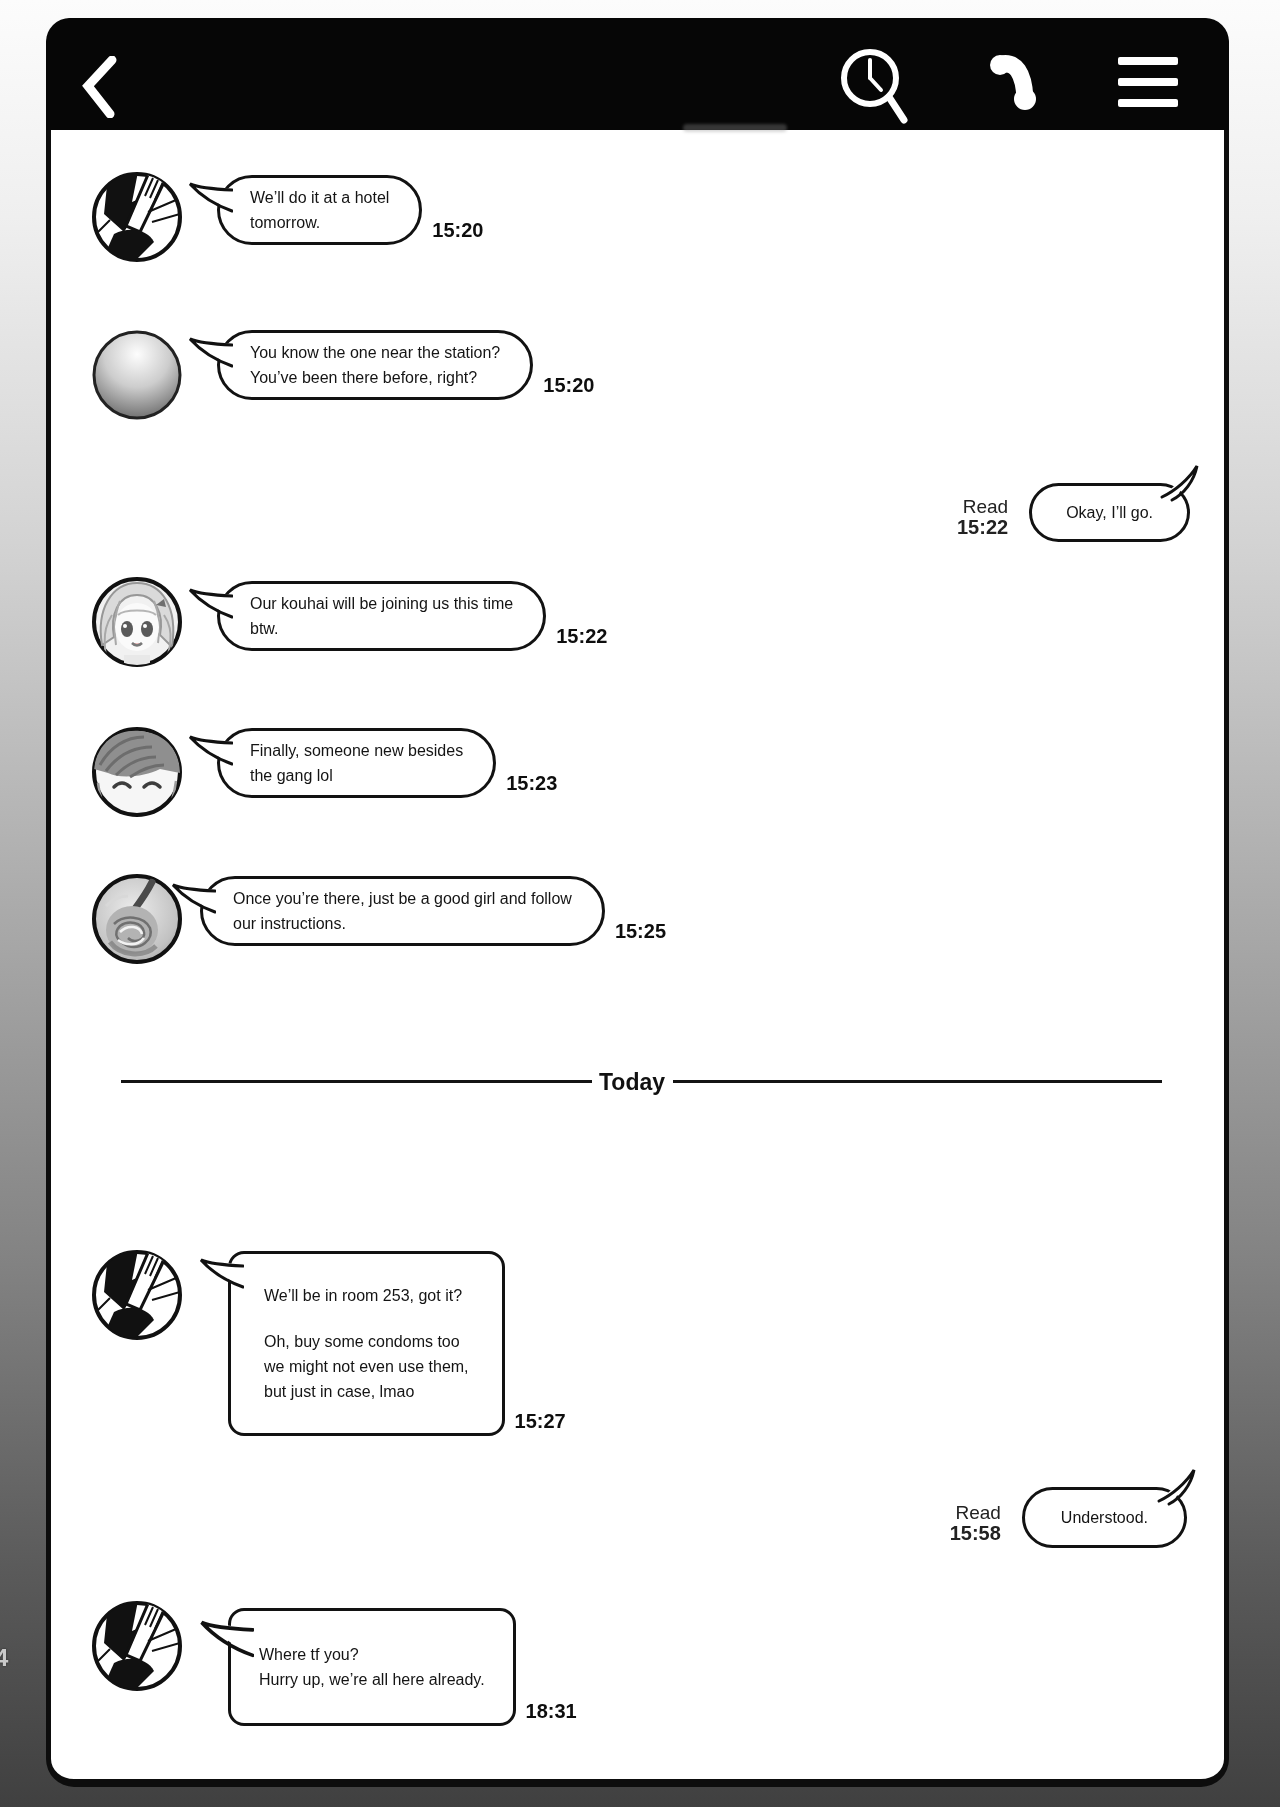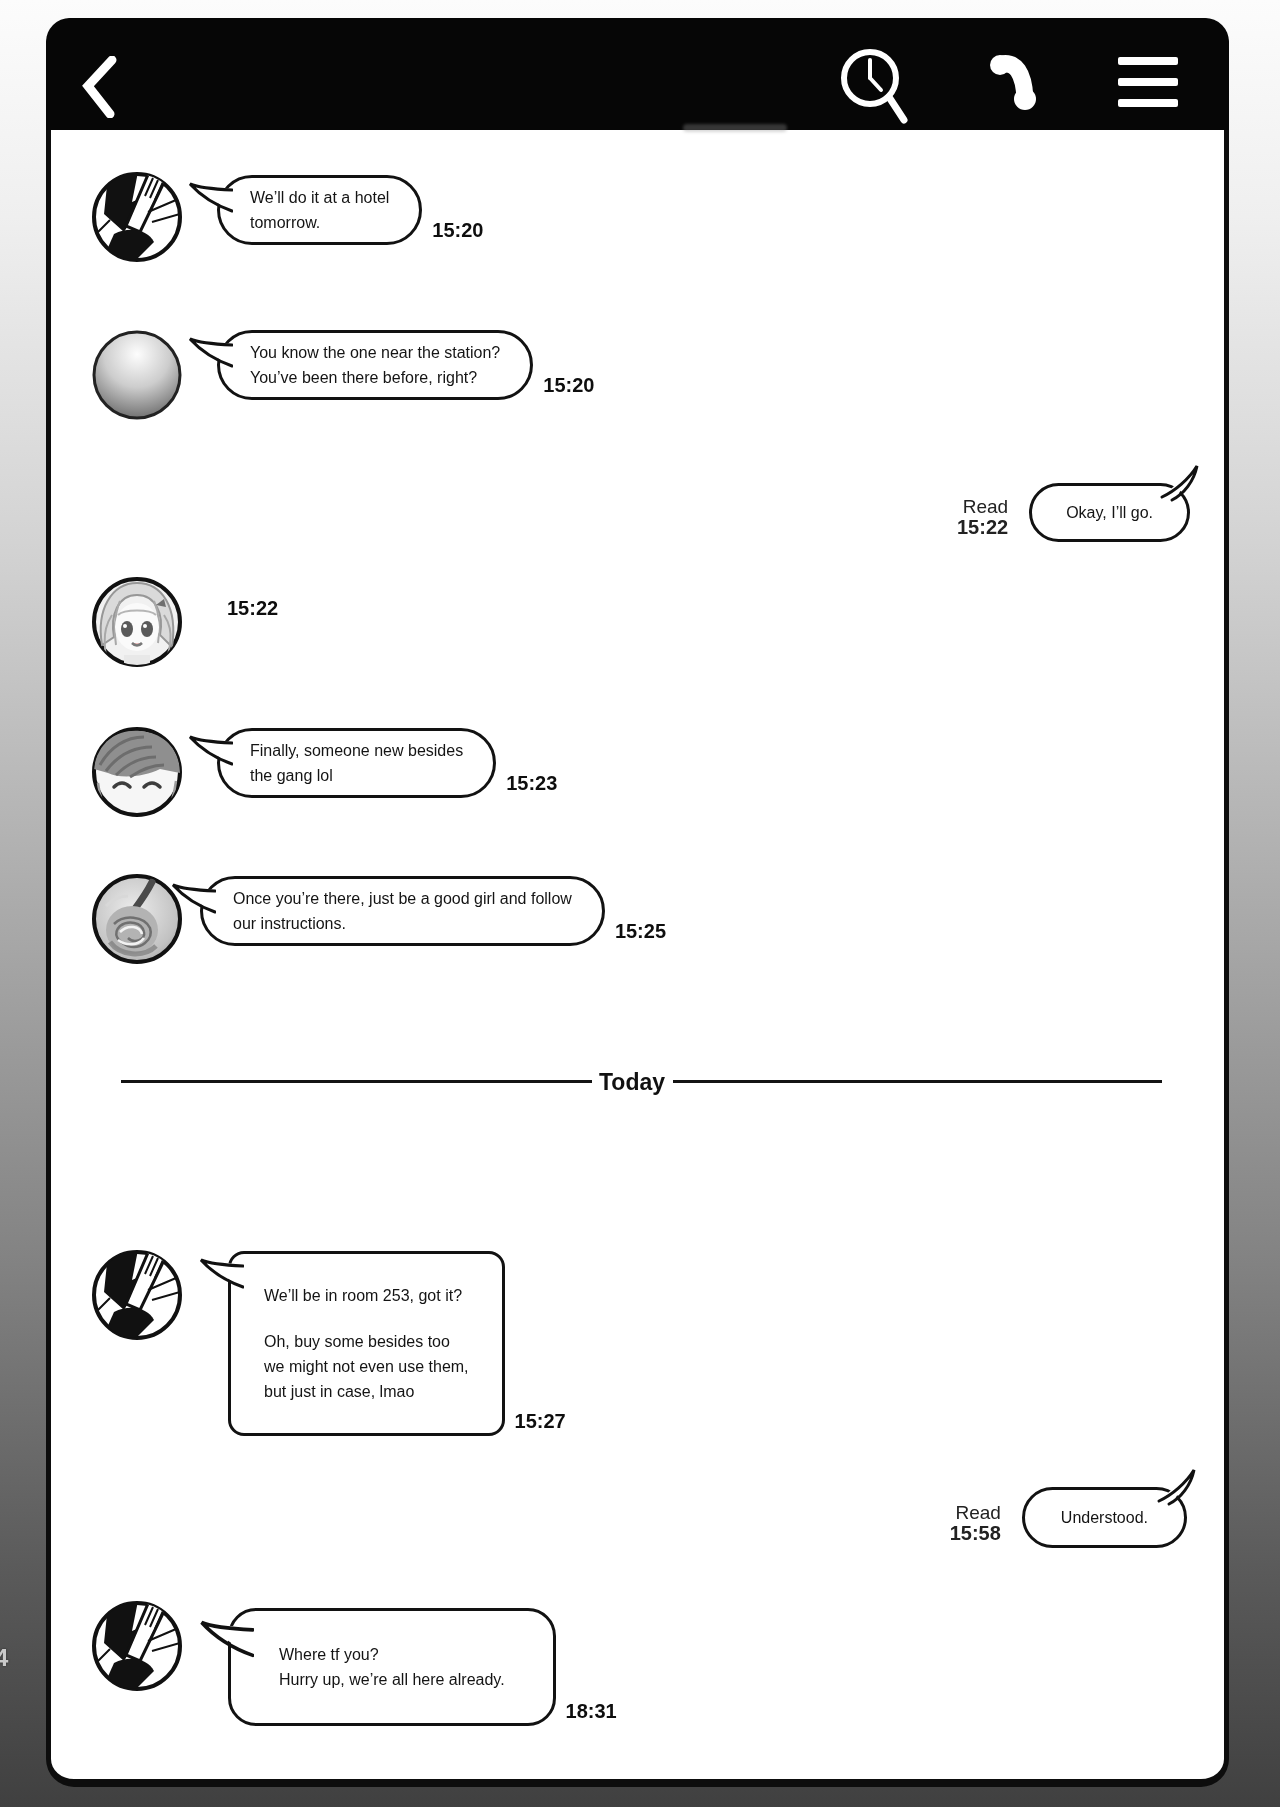--- a/index.html
+++ b/index.html
@@ -172,20 +172,28 @@
       <ellipse cx="37" cy="54" rx="6" ry="8" fill="#5a5a5a"></ellipse>
       <ellipse cx="57" cy="54" rx="6" ry="8" fill="#5a5a5a"></ellipse>
       <circle cx="35" cy="51" r="2" fill="#fff"></circle>
         <circle cx="55" cy="51" r="2" fill="#fff"></circle>
       <path d="M42,68 Q47,73 52,68" stroke="#777" stroke-width="2.5" fill="#e6b9b9"></path>
       <path d="M66,30 l8,-6 l2,8 Z" fill="#6f6f6f"></path>
       <rect x="34" y="80" width="26" height="14" fill="#e8e8e8"></rect>
     </g>
   </svg>
   <div class="bubblewrap" style="margin-top:6px">
+    <div class="bubble">
+      <svg class="tail in" width="46" height="36" viewBox="0 0 46 36">
+        <path d="M45,7 L3,2 L45,31 Z" fill="#fff"></path>
+        <path d="M45,8 C24,7 10,5 3,2 C14,14 28,23 45,29" fill="none" stroke="#111" stroke-width="3" stroke-linecap="round"></path>
+      </svg>
+      <div class="line">Our kouhai will be joining us this time</div>
+      <div class="line">btw.</div>
+    </div>
     <div class="time">15:22</div>
   </div>
 </div>
 
 <div class="msg in" style="top:725px">
   <svg class="avatar" viewBox="0 0 94 94">
     <circle cx="47" cy="47" r="43" fill="#f6f6f6" stroke="#111" stroke-width="4"></circle>
     <g clip-path="url(#avclip)">
       <path d="M4,44 C6,18 26,4 50,6 C74,8 90,24 90,48 L70,44 C54,52 30,54 18,48 Z" fill="#8f8f8f"></path>
       <path d="M10,40 C20,22 36,12 54,12 M16,46 C28,30 44,22 62,22 M26,50 C38,38 52,32 66,32 M40,52 C52,44 64,40 74,40" stroke="#6d6d6d" stroke-width="3" fill="none"></path>
@@ -250,21 +258,21 @@
     </g>
   </svg>
   <div class="bubblewrap" style="margin-top:3px;margin-left:44px">
     <div class="bubble" style="padding:29px 33px;border-radius:16px">
       <svg class="tail in" width="46" height="36" viewBox="0 0 46 36">
         <path d="M45,7 L3,2 L45,31 Z" fill="#fff"></path>
         <path d="M45,8 C24,7 10,5 3,2 C14,14 28,23 45,29" fill="none" stroke="#111" stroke-width="3" stroke-linecap="round"></path>
       </svg>
       <div class="line">We’ll be in room 253, got it?</div>
       <div class="pgap"></div>
-      <div class="line">Oh, buy some besides too</div>
+      <div class="line">Oh, buy some condoms too</div>
       <div class="line">we might not even use them,</div>
       <div class="line">but just in case, lmao</div>
     </div>
     <div class="time">15:27</div>
   </div>
 </div>
 
 <div class="msg out" style="top:1487px;right:93px">
   <div class="status">
     <div class="read">Read</div>
@@ -286,21 +294,21 @@
     <circle cx="47" cy="47" r="43" fill="#fff" stroke="#111" stroke-width="4"></circle>
     <g clip-path="url(#avclip)">
       <path d="M18,6 L48,2 L42,32 L56,26 L34,62 L14,44 Z" fill="#111"></path>
       <path d="M60,0 L36,56 L50,62 L78,4 Z" fill="#fff" stroke="#111" stroke-width="3"></path>
       <path d="M63,8 L55,26 M68,10 L60,28 M73,12 L65,30" stroke="#111" stroke-width="2"></path>
       <path d="M24,64 C40,56 58,60 64,72 L42,94 L16,82 Z" fill="#111"></path>
       <path d="M58,42 L86,30 M62,52 L90,44 M20,50 L8,62" stroke="#111" stroke-width="2" fill="none"></path>
     </g>
   </svg>
   <div class="bubblewrap" style="margin-top:9px;margin-left:44px">
-    <div class="bubble" style="padding:31px 48px;border-radius:28px">
+    <div class="bubble" style="padding:31px 28px;border-radius:16px">
       <svg class="tail in" style="top:8px" width="56" height="46" viewBox="0 0 46 36">
         <path d="M45,7 L3,2 L45,31 Z" fill="#fff"></path>
         <path d="M45,8 C24,7 10,5 3,2 C14,14 28,23 45,29" fill="none" stroke="#111" stroke-width="3" stroke-linecap="round"></path>
       </svg>
       <div class="line">Where tf you?</div>
       <div class="line">Hurry up, we’re all here already.</div>
     </div>
     <div class="time">18:31</div>
   </div>
 </div>

